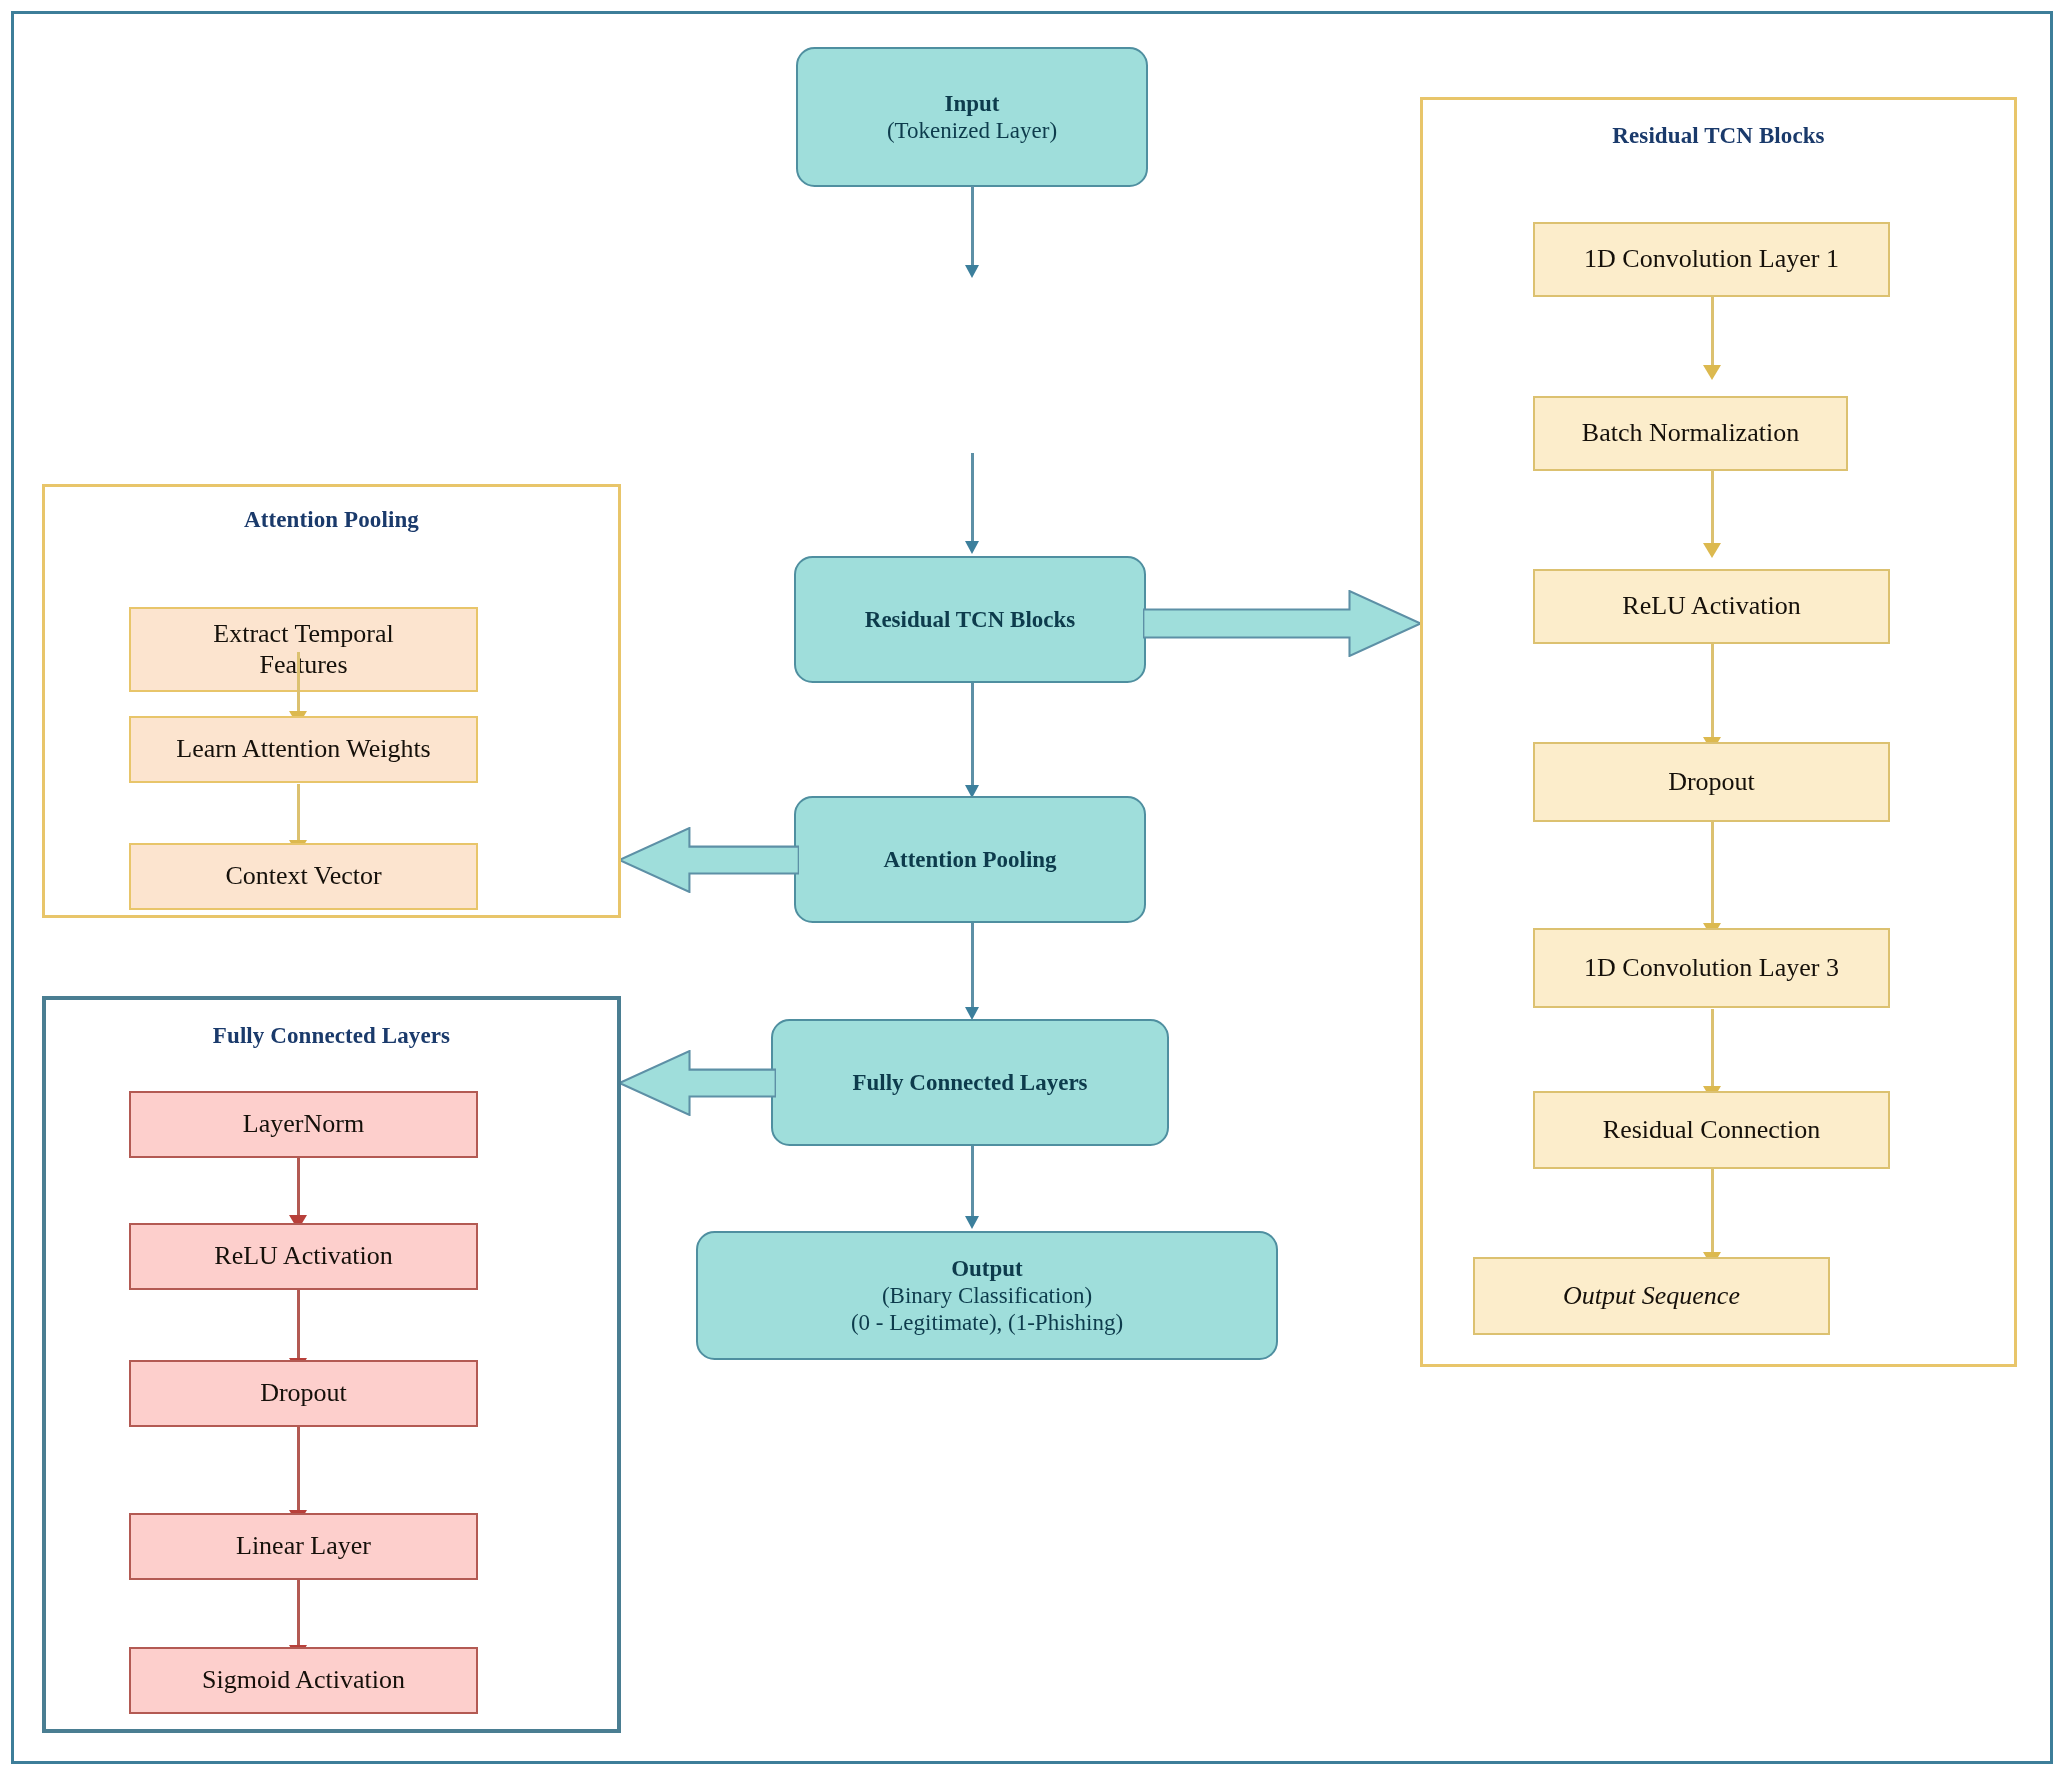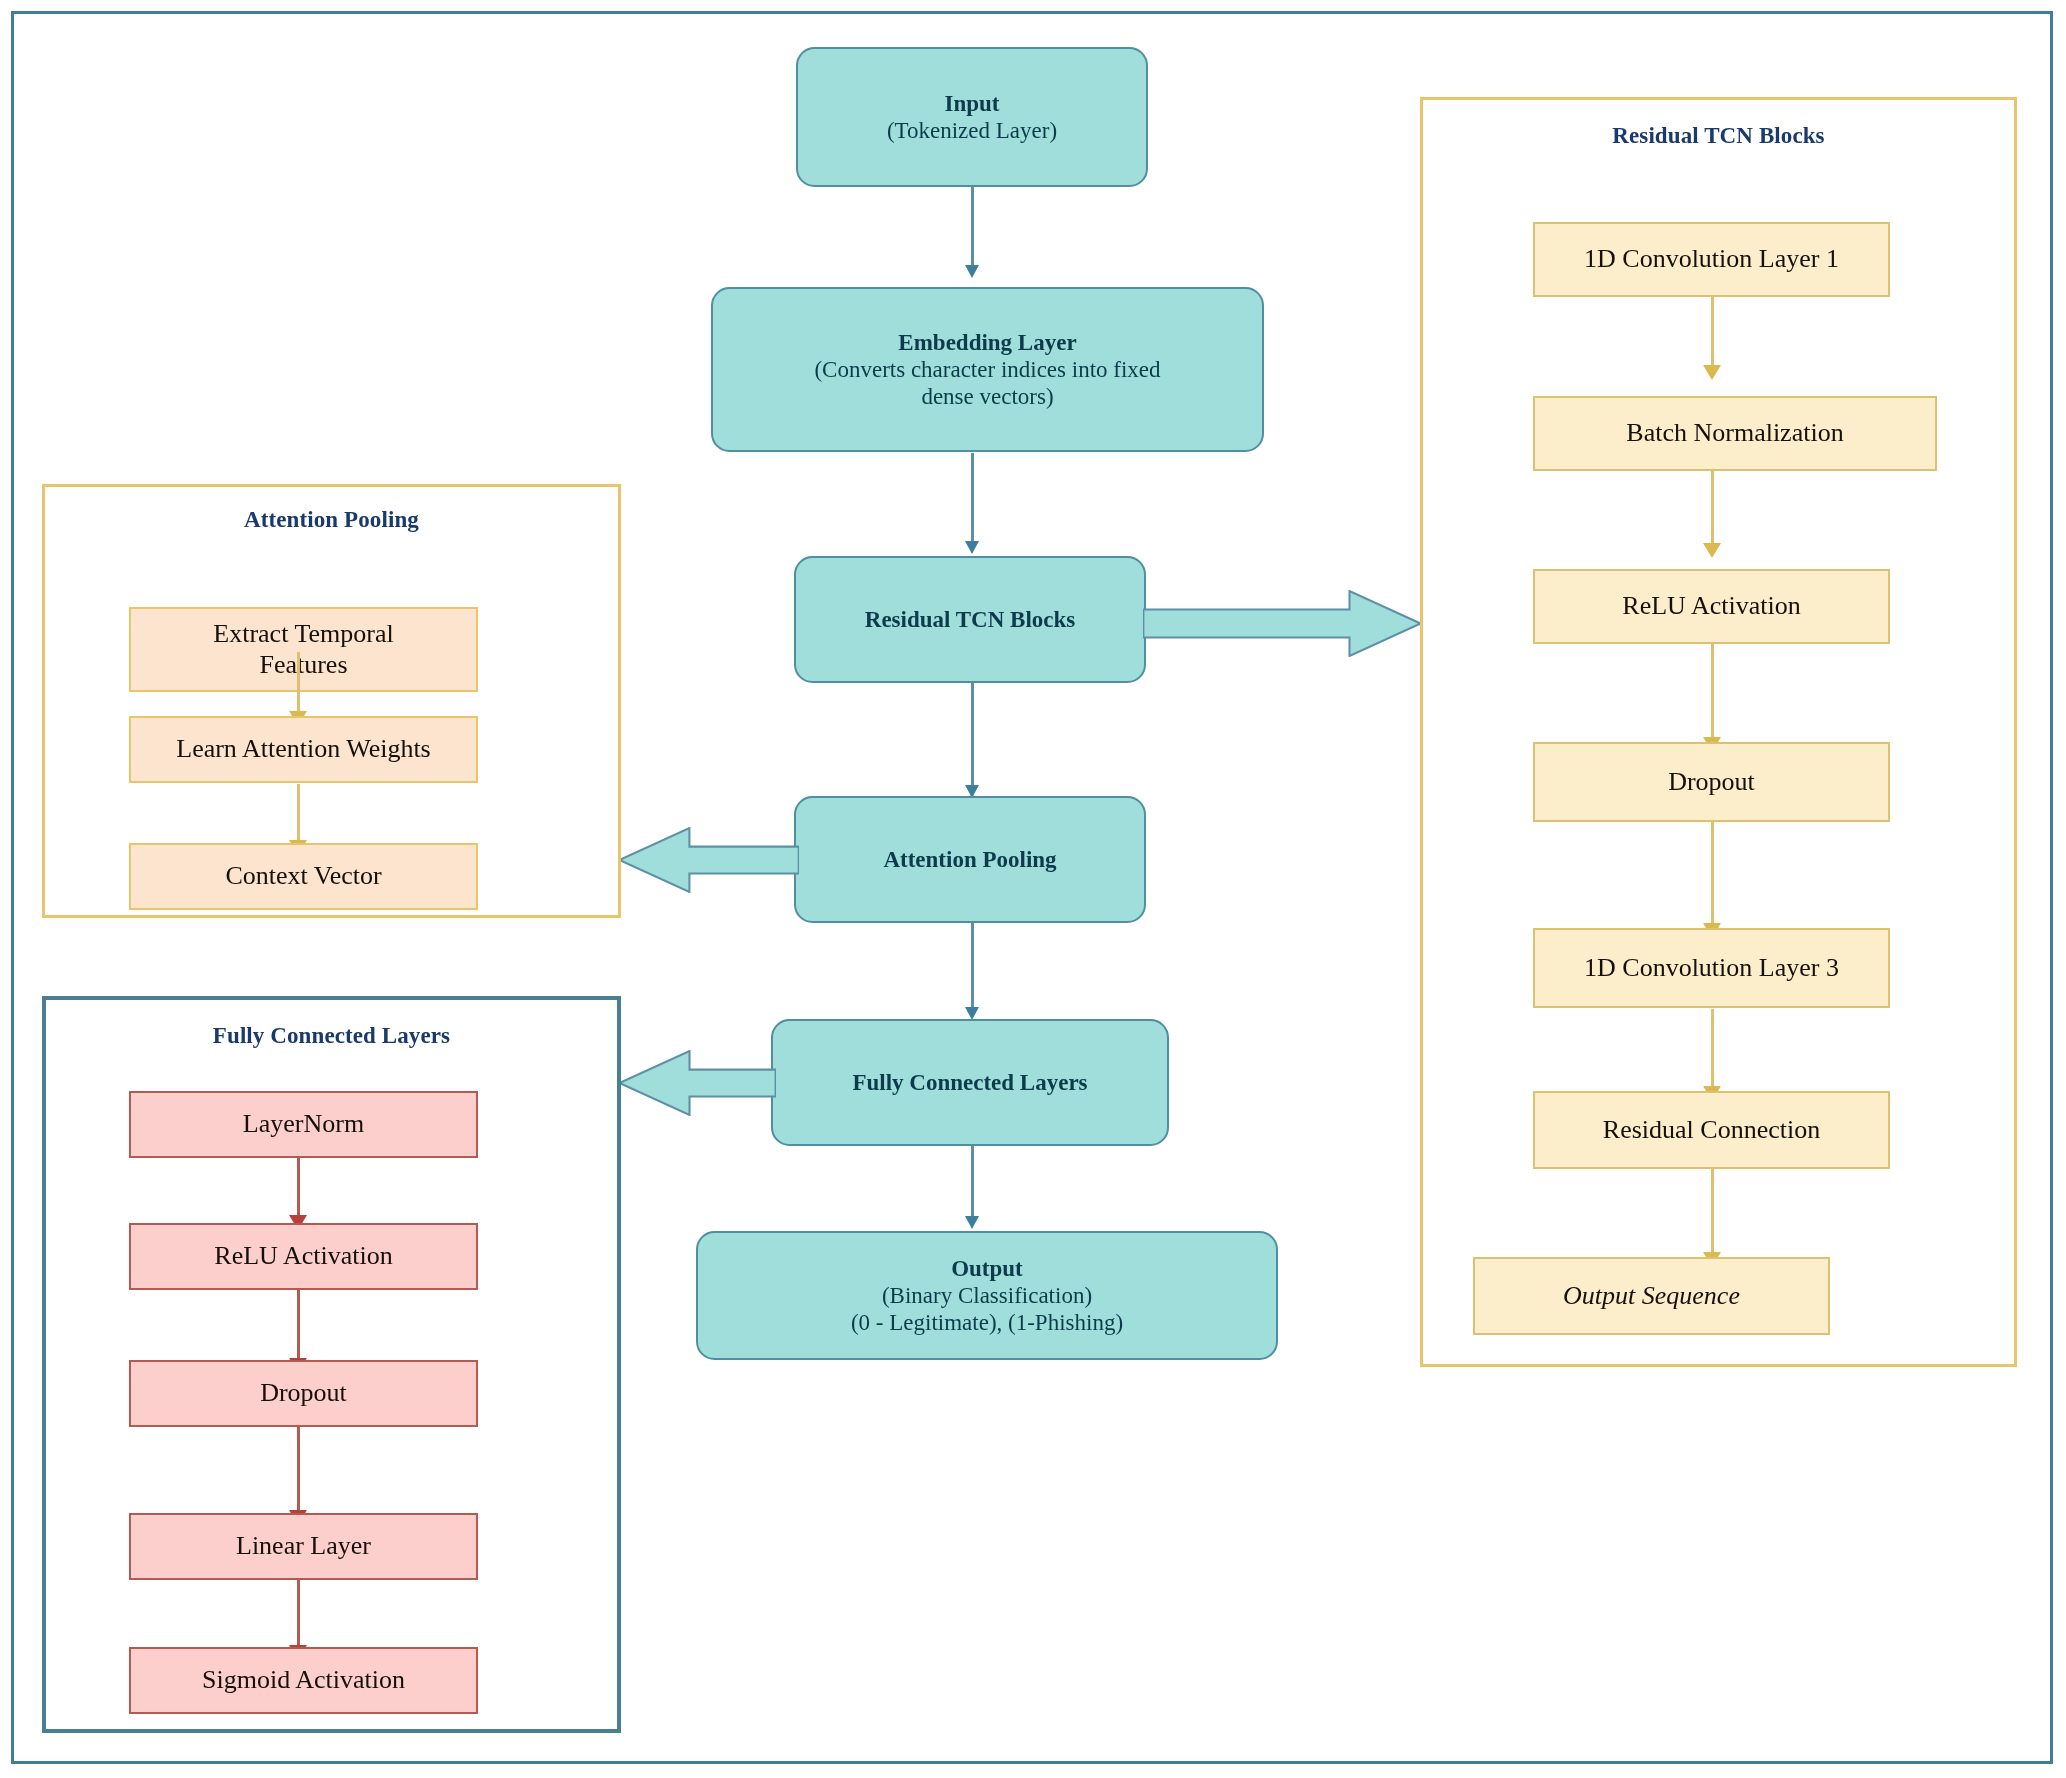--- a/index.html
+++ b/index.html
@@ -127,27 +127,20 @@
   <div class="node node-rounded fs-center" style="left:796px; top:47px; width:352px; height:140px;">
     <div>
       <div>Input</div>
       <div class="sub">(Tokenized Layer)</div>
     </div>
   </div>
 
   <div class="vline vline-teal" style="left:971px; top:186px; height:80px;"></div>
   <div class="arrowhead ah-teal-down" style="left:965px; top:265px;"></div>
 
-  <div class="node node-rounded fs-center" style="left:711px; top:287px; width:553px; height:165px;">
-    <div>
-      <div>Embedding Layer</div>
-      <div class="sub">(Converts character indices into fixed</div>
-      <div class="sub">dense vectors)</div>
-    </div>
-  </div>
 
   <div class="vline vline-teal" style="left:971px; top:453px; height:91px;"></div>
   <div class="arrowhead ah-teal-down" style="left:965px; top:541px;"></div>
 
   <div class="node node-rounded fs-center" style="left:794px; top:556px; width:352px; height:127px;">
     <div>Residual TCN Blocks</div>
   </div>
 
   <div class="block-arrow" style="left:1143px; top:590px;">
     <svg width="279" height="67" viewBox="0 0 540 130">
@@ -196,21 +189,21 @@
 
     <div class="panel-title fs-title" style="top:23px;">Residual TCN Blocks</div>
   </div>
 
   <div class="node node-tcn fs-node" style="left:1533px; top:222px; width:357px; height:75px;">
     <span>1D Convolution Layer 1</span>
   </div>
   <div class="vline vline-gold" style="left:1711px; top:297px; height:70px;"></div>
   <div class="arrowhead ah-gold-down" style="left:1703px; top:365px;"></div>
 
-  <div class="node node-tcn fs-node" style="left:1533px; top:396px; width:404px; height:75px;">
+  <div class="node node-tcn fs-node" style="left:1533px; top:396px; width:315px; height:75px;">
     <span>Batch Normalization</span>
   </div>
   <div class="vline vline-gold" style="left:1711px; top:471px; height:75px;"></div>
   <div class="arrowhead ah-gold-down" style="left:1703px; top:543px;"></div>
 
   <div class="node node-tcn fs-node" style="left:1533px; top:569px; width:357px; height:75px;">
     <span>ReLU Activation</span>
   </div>
   <div class="vline vline-gold" style="left:1711px; top:644px; height:96px;"></div>
   <div class="arrowhead ah-gold-down" style="left:1703px; top:737px;"></div>

